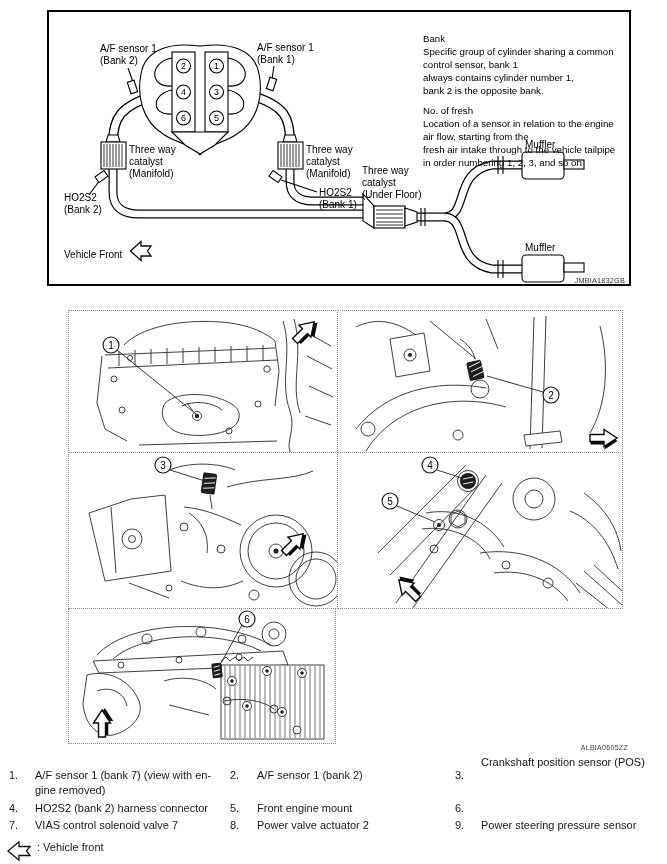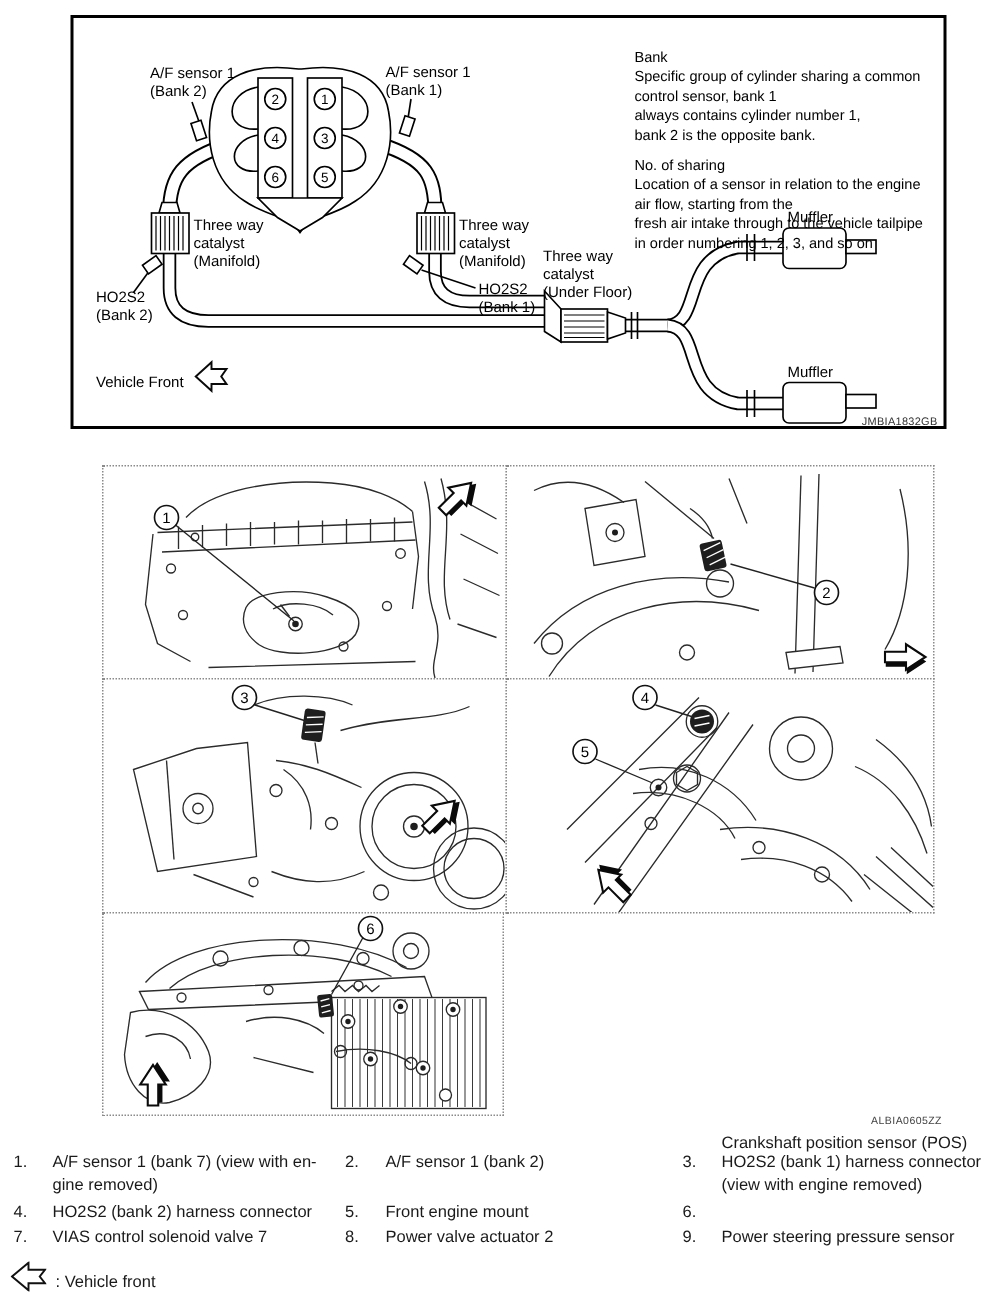--- a/index.html
+++ b/index.html
@@ -40,21 +40,21 @@
   .callout circle{fill:#fff;stroke:#111;stroke-width:1.1}
   .callout text{font-size:10px;fill:#000;text-anchor:middle}
   .leader{fill:none;stroke:#222;stroke-width:.9}
   .dir-shadow{fill:#0a0a0a}
   .dir-main{fill:#fff;stroke:#0a0a0a;stroke-width:1.4;stroke-linejoin:miter}
   .wm-grid{position:absolute;right:-5px;top:434px;font-size:7px;color:#444;letter-spacing:.3px}
   
   .legend{position:absolute;left:0;top:0;width:667px;height:864px;pointer-events:none}
   .li-num{position:absolute;font-size:11px;line-height:14.5px;color:#1a1a1a}
   .li-text{position:absolute;font-size:11px;line-height:14.5px;color:#1a1a1a;white-space:pre}
-  .vf-row{position:absolute;left:7px;top:841px;display:flex;align-items:flex-end}
+  .vf-row{position:absolute;left:7px;top:841px;display:flex;align-items:flex-start}
   .vf-row .vf-text{font-size:11px;color:#1a1a1a;margin-left:6px}
 </style>
 </head>
 <body>
 
 <div class="diagram-box">
   <svg width="580" height="272" viewBox="0 0 580 272">
 
     <g>
       <path class="pipeB pipeB2" d="M104,84 C72,94 64,106 64,130"></path>
@@ -174,21 +174,21 @@
 
   <div class="notes">
     <div class="block">
       <div class="ntitle">Bank</div>
       <div class="nbody">Specific group of cylinder sharing a common
 control sensor, bank 1
 always contains cylinder number 1,
 bank 2 is the opposite bank.</div>
     </div>
     <div class="block">
-      <div class="ntitle">No. of sharing</div>
+      <div class="ntitle">No. of fresh</div>
       <div class="nbody">Location of a sensor in relation to the engine
 air flow, starting from the
 fresh air intake through to the vehicle tailpipe
 in order numbering 1, 2, 3, and so on</div>
     </div>
   </div>
 </div>
 
 <div class="grid">
 
@@ -376,22 +376,20 @@
   <div class="wm-grid">ALBIA0605ZZ</div>
 </div>
 
 <div class="legend">
   <span class="li-num" style="left:9px;top:768px">1.</span>
   <span class="li-text" style="left:35px;top:768px">A/F sensor 1 (bank 7) (view with en-
 gine removed)</span>
   <span class="li-num" style="left:230px;top:768px">2.</span>
   <span class="li-text" style="left:257px;top:768px">A/F sensor 1 (bank 2)</span>
   <span class="li-num" style="left:455px;top:768px">3.</span>
-  <span class="li-text" style="left:481px;top:768px">HO2S2 (bank 1) harness connector
-(view with engine removed)</span>
 
   <span class="li-num" style="left:9px;top:801px">4.</span>
   <span class="li-text" style="left:35px;top:801px">HO2S2 (bank 2) harness connector</span>
   <span class="li-num" style="left:230px;top:801px">5.</span>
   <span class="li-text" style="left:257px;top:801px">Front engine mount</span>
   <span class="li-num" style="left:455px;top:801px">6.</span>
   <span class="li-text" style="left:481px;top:755px">Crankshaft position sensor (POS)</span>
 
   <span class="li-num" style="left:9px;top:818px">7.</span>
   <span class="li-text" style="left:35px;top:818px">VIAS control solenoid valve 7</span>

